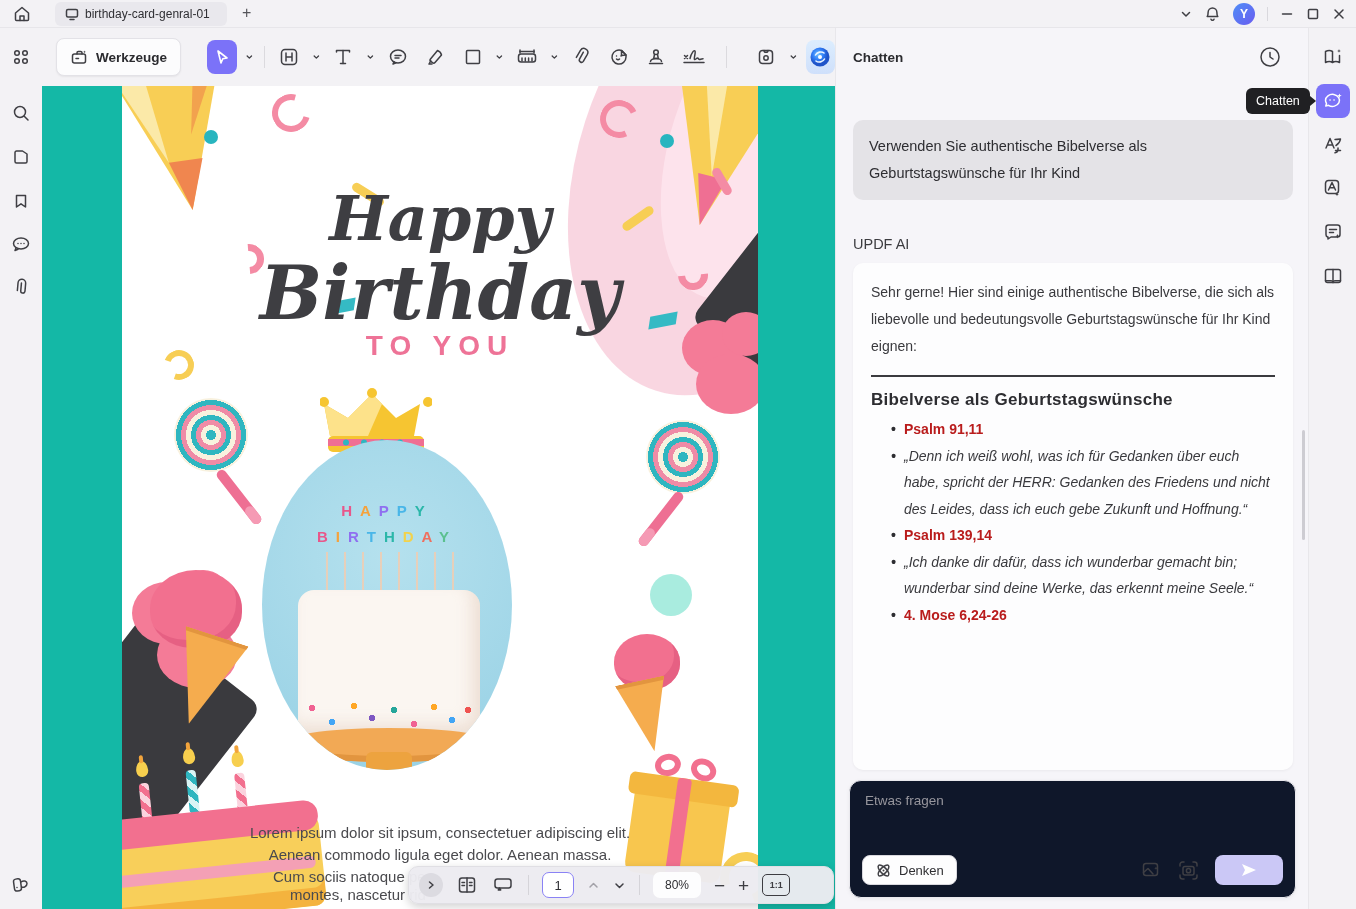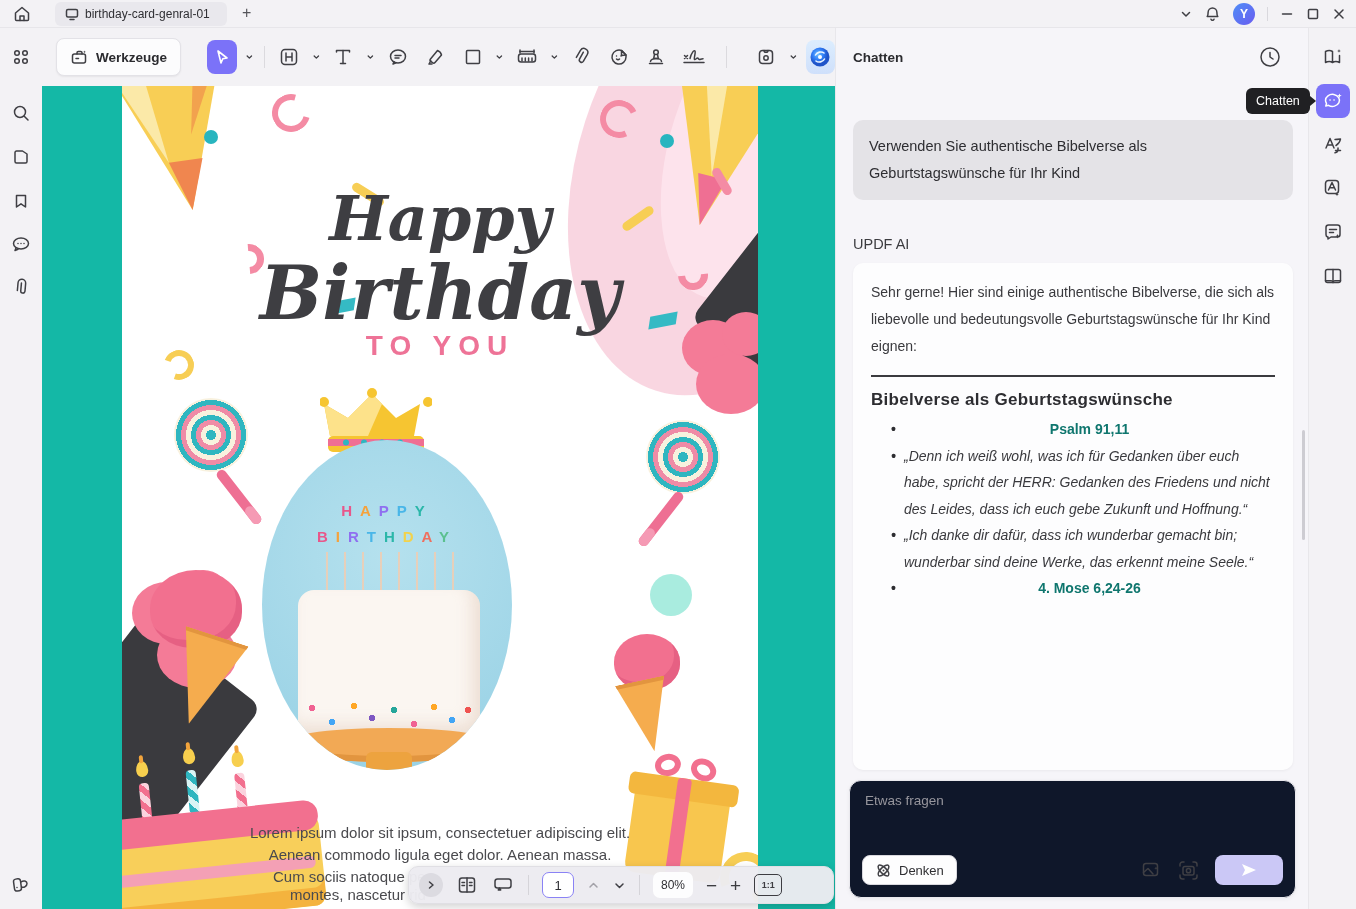--- a/index.html
+++ b/index.html
@@ -132,21 +132,21 @@
   .lorem { position:absolute; width:100%; text-align:center; color:#4a4a4e; font-size:15px; line-height:22px; }
   .lorem-frag { position:absolute; color:#4a4a4e; font-size:15px; }
 
   
   .statusbar { position:absolute; left:366px; top:780px; width:426px; height:38px; background:rgba(236,235,241,.97);
                border:1px solid #e0dfe4; border-radius:10px; box-shadow:0 3px 10px rgba(0,0,0,.18);
                display:flex; align-items:center; gap:13px; padding:0 10px; }
   .sb-circle { width:24px; height:24px; border-radius:50%; background:#dcdbe1; display:flex; align-items:center; justify-content:center; }
   .pagebox { width:32px; height:26px; border:1.5px solid #8a82f5; border-radius:7px; background:#fff;
              display:flex; align-items:center; justify-content:center; font-size:13px; color:#2f2f33; }
-  .zoompill { width:40px; height:26px; background:#fdfdfe; border-radius:7px; display:flex; align-items:center;
+  .zoompill { width:48px; height:26px; background:#fdfdfe; border-radius:7px; display:flex; align-items:center;
               justify-content:center; font-size:12px; color:#2f2f33; }
   .ratio { width:28px; height:22px; border:1.6px solid #3d3d42; border-radius:5px; display:flex; align-items:center;
            justify-content:center; font-size:9px; font-weight:bold; color:#3d3d42; }
   .sdiv { width:1px; height:20px; background:#d5d4d9; }
   .pm { font-size:19px; color:#3d3d42; line-height:1; }
 
   
   .chatpanel { position:absolute; left:835px; top:28px; width:473px; height:881px; background:#f6f5f9;
                border-left:1px solid #e8e7eb; }
   .chat-header { position:absolute; left:0; top:0; width:100%; height:58px; }
@@ -157,21 +157,21 @@
   .ai-name { position:absolute; left:17px; top:208px; font-size:14.5px; color:#3c3c40; }
   .ai-card { position:absolute; left:17px; top:235px; width:440px; height:507px; background:#fdfdfe;
              border-radius:10px; padding:16px 18px; overflow:hidden; box-shadow:0 1px 3px rgba(0,0,0,.05);
              font-size:14px; color:#39393d; }
   .ai-card p { line-height:27px; }
   .ai-hr { border:none; border-top:2px solid #3b3b3f; margin:15px 0 13px; }
   .ai-h { font-size:17px; font-weight:bold; letter-spacing:.3px; color:#2d2d31; margin-bottom:6px; }
   .ai-card ul { list-style:none; padding-left:33px; }
   .ai-card li { position:relative; line-height:26.5px; }
   .ai-card li::before { content:"•"; position:absolute; left:-13px; font-weight:bold; color:#2d2d31; }
-  .ai-card li.b { font-weight:bold; color:#0f766e;text-align:center; }
+  .ai-card li.b { font-weight:bold; color:#b91c1c; }
   .ai-card li.q { font-style:italic; }
   .scrollthumb { position:absolute; right:3px; top:402px; width:3px; height:110px; background:#cdccd2; border-radius:2px; }
 
   .input-card { position:absolute; left:13px; top:752px; width:447px; height:118px; background:#0f172a;
                 border:1px solid #eae9ee; border-radius:12px; box-shadow:0 1px 4px rgba(0,0,0,.05); }
   .input-ph { position:absolute; left:15px; top:12px; font-size:13.5px; color:#97969d; }
   .think-btn { position:absolute; left:12px; bottom:12px; height:30px; border:1px solid #d9d8de; border-radius:8px;
                background:#fdfdfe; display:flex; align-items:center; gap:7px; padding:0 12px; font-size:13px; color:#2f2f33; }
   .in-icons { position:absolute; right:12px; bottom:12px; display:flex; align-items:center; gap:15px; }
   .send-btn { width:68px; height:30px; background:#cbc8f6; border-radius:8px; display:flex; align-items:center; justify-content:center; }
@@ -573,20 +573,21 @@
 
     <div class="ai-name">UPDF AI</div>
 
     <div class="ai-card">
       <p>Sehr gerne! Hier sind einige authentische Bibelverse, die sich als liebevolle und bedeutungsvolle Geburtstagswünsche für Ihr Kind eignen:</p>
       <hr class="ai-hr">
       <div class="ai-h">Bibelverse als Geburtstagswünsche</div>
       <ul>
         <li class="b">Psalm 91,11</li>
         <li class="q">„Denn ich weiß wohl, was ich für Gedanken über euch habe, spricht der HERR: Gedanken des Friedens und nicht des Leides, dass ich euch gebe Zukunft und Hoffnung.“</li>
+        <li class="b">Psalm 139,14</li>
         <li class="q">„Ich danke dir dafür, dass ich wunderbar gemacht bin; wunderbar sind deine Werke, das erkennt meine Seele.“</li>
         <li class="b">4. Mose 6,24-26</li>
       </ul>
     </div>
 
     <div class="scrollthumb"></div>
 
     <div class="input-card">
       <div class="input-ph">Etwas fragen</div>
       <div class="think-btn">

